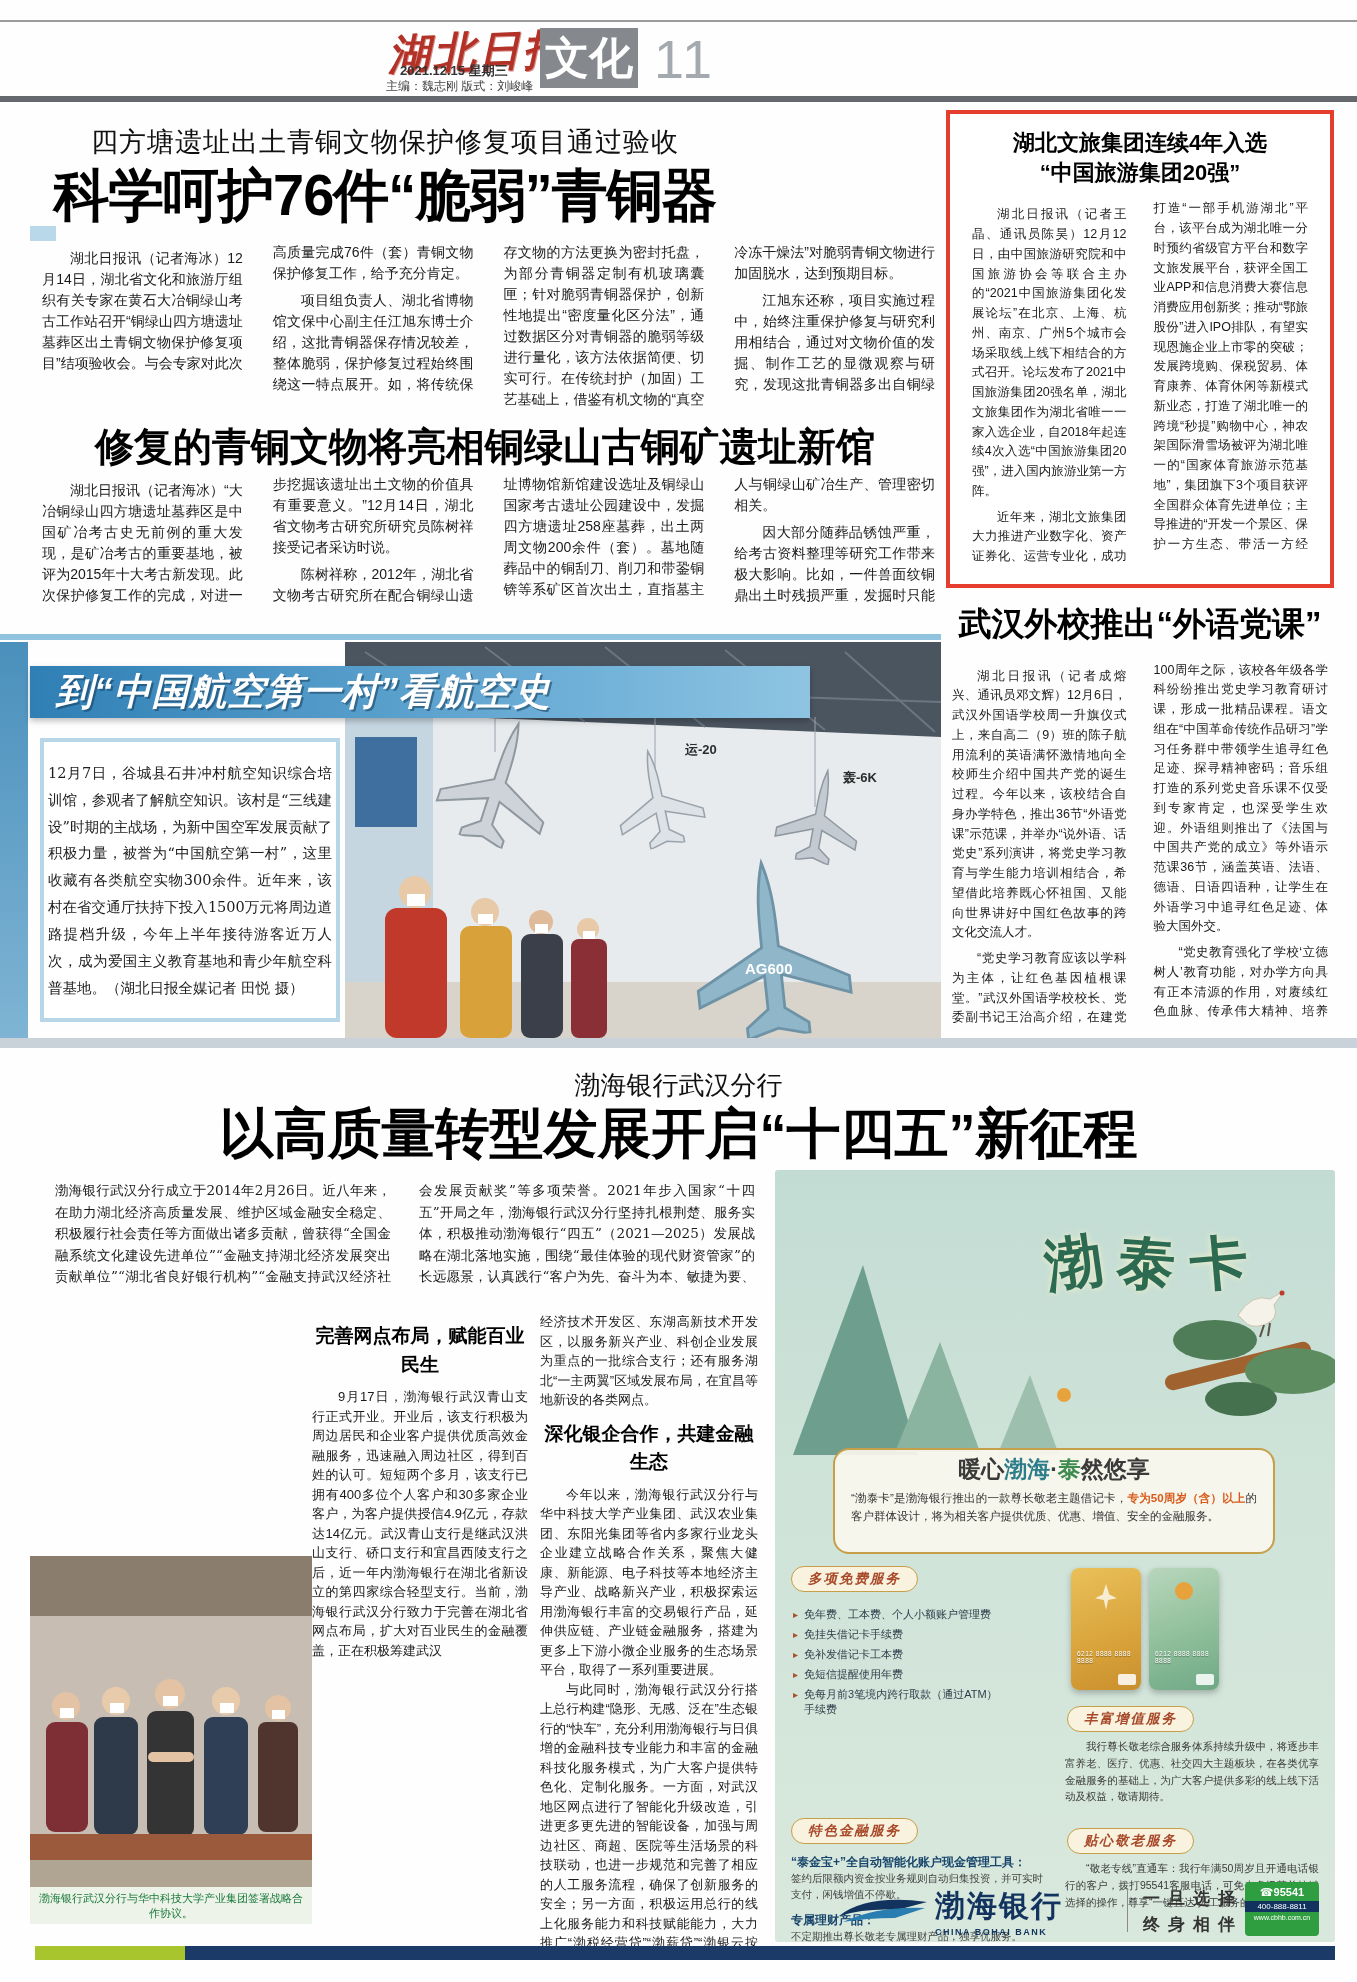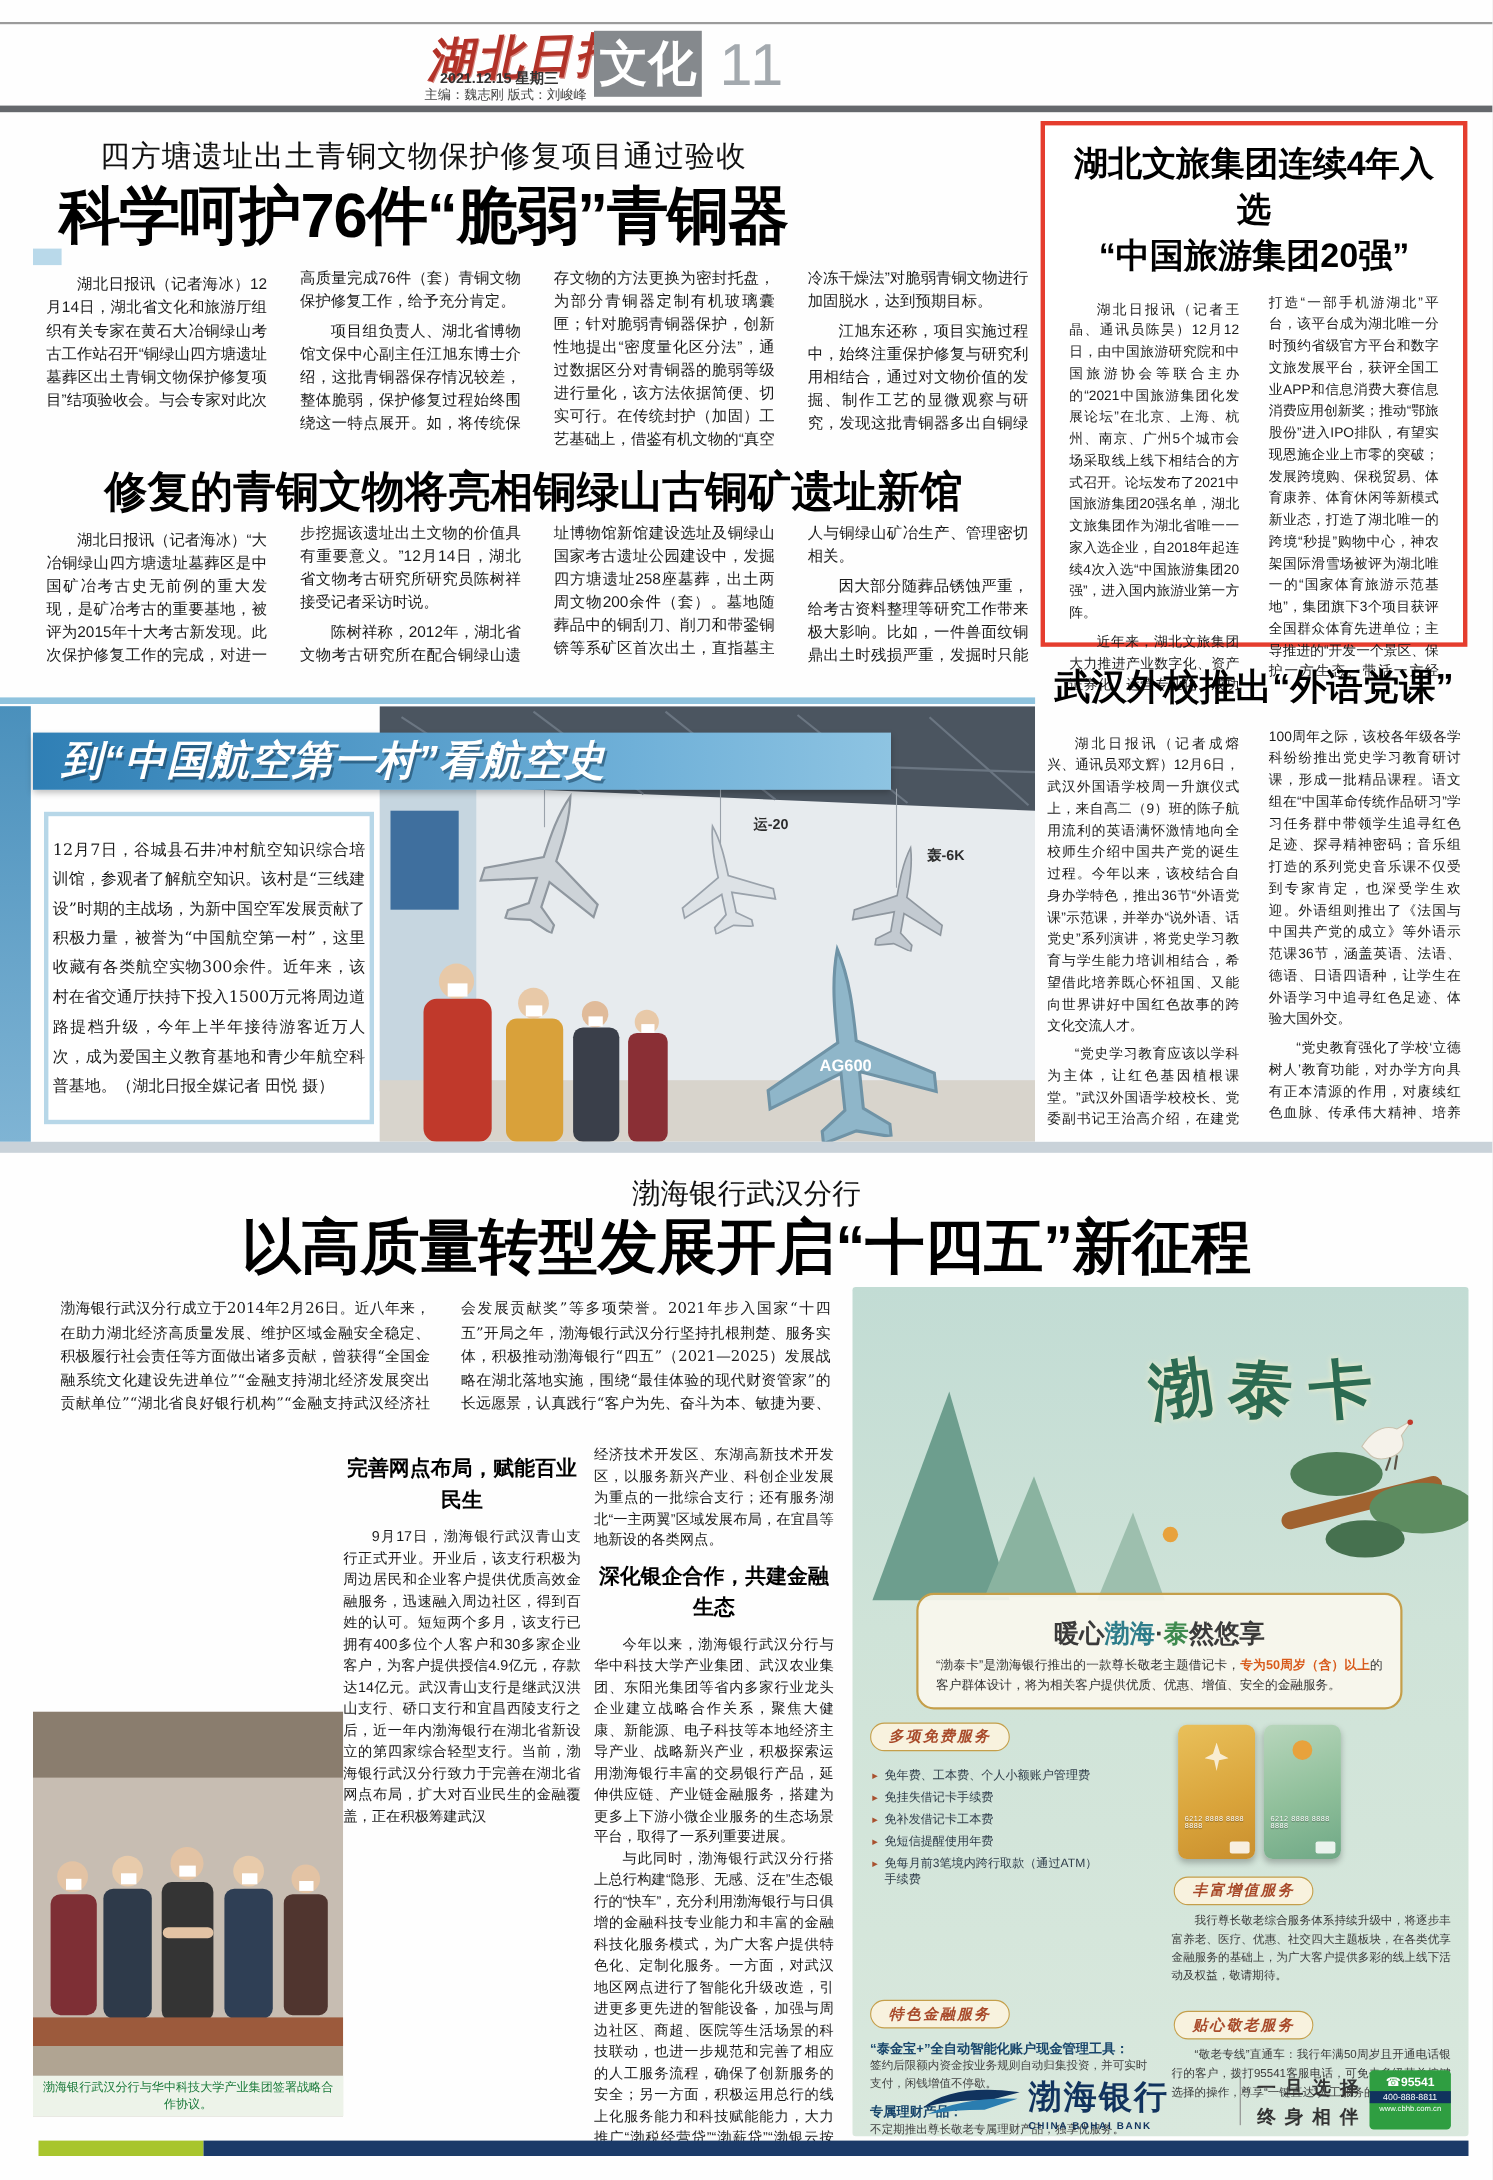--- a/index.html
+++ b/index.html
@@ -12,21 +12,21 @@
               font-size:42px;transform:rotate(-2deg);letter-spacing:3px;text-shadow:1px 1px 0 #d98f88;}
   .date-line{font-size:13px;font-weight:bold;color:#333;}
   .editor-line{font-size:12px;color:#444;}
   .section-badge{background:#85898d;color:#fff;font-size:44px;font-weight:bold;
                  display:flex;align-items:center;justify-content:center;}
   .page-num{font-size:54px;color:#a3a9ae;font-weight:300;letter-spacing:2px;}
   
   .kicker{font-size:27px;color:#111;text-align:center;letter-spacing:1px;}
   .headline-xl{font-size:57px;font-weight:900;color:#000;text-align:center;letter-spacing:-1px;transform:scaleX(.98);}
   .headline-l{font-size:39px;font-weight:900;color:#000;text-align:center;}
-  .headline-m{font-size:31px;font-weight:900;color:#000;text-align:center;line-height:1.35;}
+  .headline-m{font-size:22px;font-weight:900;color:#000;text-align:center;line-height:1.35;}
   .body4{column-count:4;column-gap:18px;font-size:14px;line-height:1.5;text-align:justify;overflow:hidden;}
   .body2{column-count:2;column-gap:15px;font-size:12.5px;line-height:1.58;text-align:justify;overflow:hidden;}
   .body4 p,.body2 p{margin:6px;text-indent:2em;}
   .red-box{border:4px solid #e53d2e;background:#fff;box-sizing:border-box;padding:14px 16px;}
   .blue-chip{background:#b9d9ea;}
   
   .avi-topline{background:#8fc3de;}
   .avi-leftbar{background:linear-gradient(180deg,#4a90bc,#7fb4d4);}
   .avi-band{background:linear-gradient(90deg,#2f7fb5,#6fb0d8 70%,#8ec4e2);display:flex;align-items:center;
             padding-left:26px;box-sizing:border-box;box-shadow:0 3px 6px rgba(0,0,0,.25);}
@@ -40,21 +40,21 @@
   .bank-col{font-size:13px;line-height:1.5;text-align:justify;overflow:hidden;}
   .bank-col p{margin:0;text-indent:2em;}
   .subhead{font-size:19px;font-weight:900;text-align:center;margin:10px 0 8px;text-indent:0 !important;color:#000;}
   .photo-cap{color:#1a7a3a;font-size:11px;line-height:1.3;text-align:center;}
   
   .ad{background:linear-gradient(180deg,#c2dcd4,#cfe3d8 40%,#d9e8dd);overflow:hidden;border-radius:3px;}
   .ad-title-char{display:inline-block;font-family:"DejaVu Serif",serif;font-weight:900;font-size:58px;color:#2c6b52;
                  text-shadow:0 0 6px rgba(255,244,200,.9);}
   .mt1{width:0;height:0;border-left:70px solid transparent;border-right:55px solid transparent;border-bottom:190px solid #6d9e8e;position:absolute;}
   .mt2{width:0;height:0;border-left:45px solid transparent;border-right:40px solid transparent;border-bottom:110px solid #8ab3a0;position:absolute;}
-  .band-box{border:2px solid #c59f4a;border-radius:16px;background:rgba(250,247,238,.92);box-sizing:border-box;padding:20px 16px;}
+  .band-box{border:2px solid #c59f4a;border-radius:16px;background:rgba(250,247,238,.92);box-sizing:border-box;padding:4px 16px;}
   .band-title{font-size:23px;font-weight:900;text-align:center;color:#3a3a3a;}
   .band-title .c-teal{color:#2e7d8a;} .band-title .c-green{color:#3f8a4e;}
   .band-desc{font-size:11.5px;line-height:1.6;color:#333;margin-top:4px;text-align:justify;}
   .band-desc .hl{color:#d85a1a;font-weight:bold;}
   .ad-badge{display:inline-block;border:1.5px solid #c59f4a;background:#f8f2de;color:#a84a2a;
             font-weight:bold;font-style:italic;font-size:13.5px;padding:3px 16px;border-radius:999px;letter-spacing:2px;}
   .ad-bullet{font-size:11px;color:#2f3d4a;margin:5px 0;display:flex;gap:6px;max-width:215px;line-height:1.35;}
   .ad-bullet .b-ic{color:#a8502e;font-size:10px;line-height:1.5;}
   .ad-note{border:1.5px dotted #b9b28e;color:#8a8668;font-size:9.5px;line-height:1.5;padding:6px 8px;box-sizing:border-box;}
   .ad-item-title{font-size:12px;font-weight:bold;color:#17456b;}

